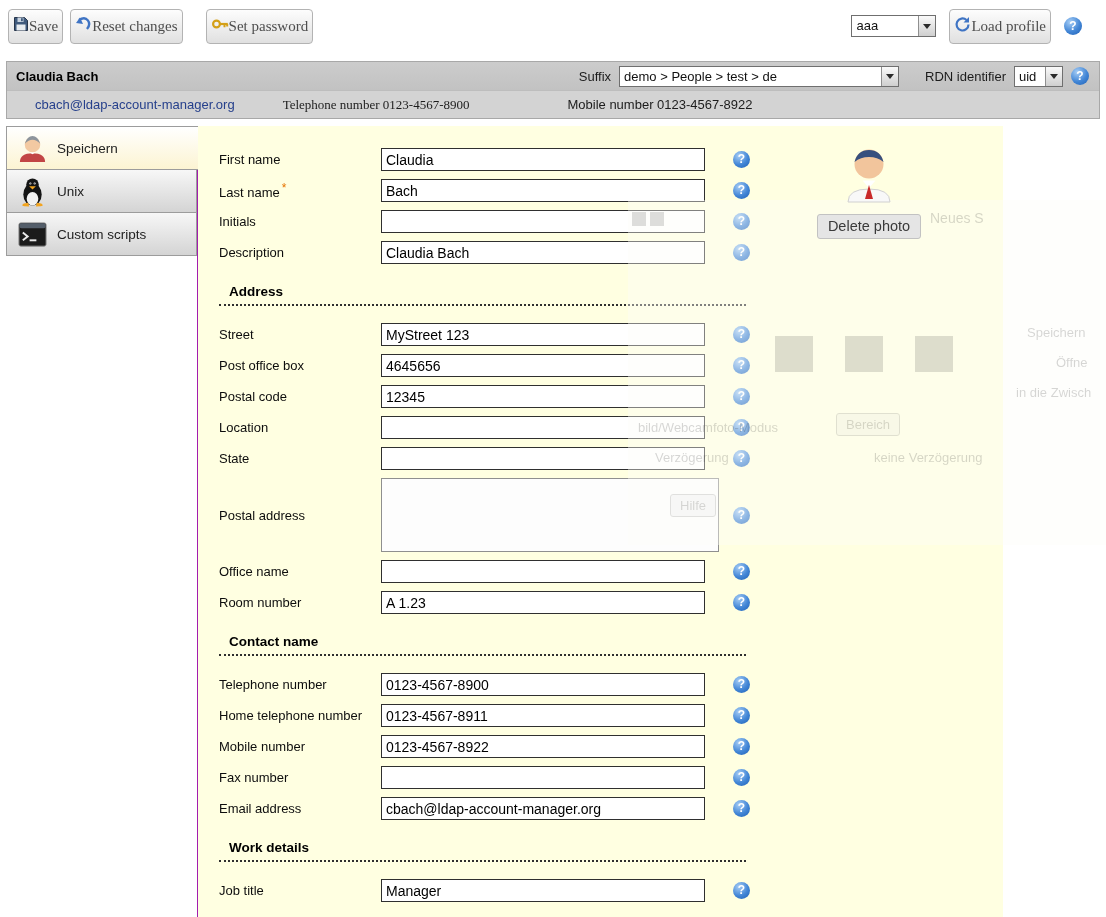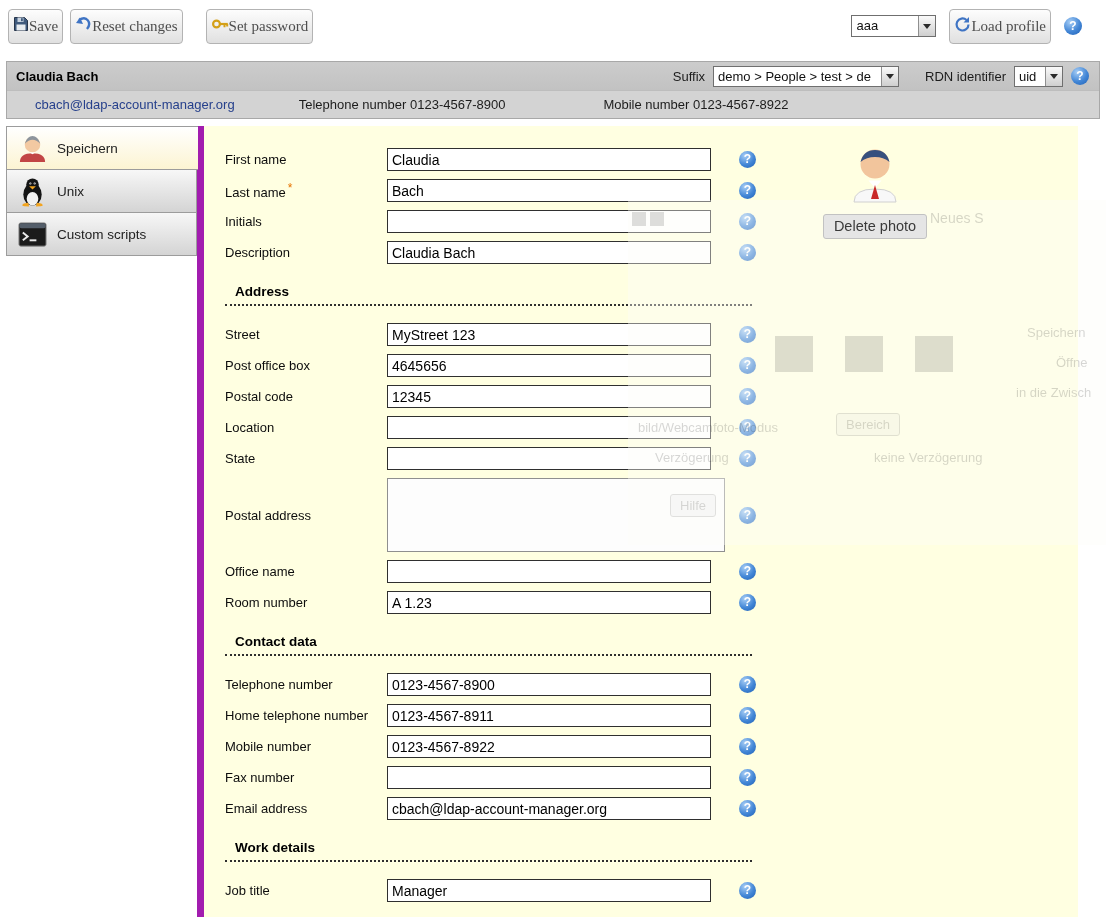--- a/index.html
+++ b/index.html
@@ -34,36 +34,36 @@
 
   
   .header-box { margin: 9px 6px 0 6px; border: 1px solid #a8a8a8; }
   .header-row1 { height: 29px; background: linear-gradient(#cccccc, #c2c2c2); display: flex;
             align-items: center; padding: 0 10px 0 9px; border-bottom: 1px solid #bdbdbd; }
   .header-title { font-size: 13px; font-weight: bold; color: #000; }
   .header-row1-right { margin-left: auto; display: flex; align-items: center; gap: 8px; font-size: 13px; color: #1c1c1c; }
   .header-row1-right .gap { width: 10px; }
   .header-row2 { height: 27px; background: #d3d3d3; display: flex; align-items: center; font-size: 13px; color: #1c1c1c; }
   .h-email { color: #26408c; margin-left: 28px; cursor: pointer; }
-  .h-phone { margin-left: 64px; }
+  .h-phone { margin-left: 48px; font-family: Liberation Serif, serif; }
   .h-mobile { margin-left: 98px; }
 
   
   .main { display: flex; margin: 7px 0 0 6px; height: 791px; }
   .sidebar { width: 191px; flex: none; }
   .tab { display: flex; align-items: center; gap: 9px; height: 44px; margin-top: -1px;
          border: 1px solid #9c9c9c; background: linear-gradient(#f7f7f7, #d4d4d4);
          cursor: pointer; padding-left: 10px; }
   .tab:first-child { margin-top: 0; }
   .tab.active { background: linear-gradient(#ffffff, #fcf4d2); border-right: none; width: 192px;
          position: relative; z-index: 2; }
   .tab-label { font-size: 13.5px; color: #222; }
   .tab-icon { width: 31px; height: 31px; flex: none; }
 
-  .content { width: 881px; background: #ffffe1; border-left: 7px solid #a21caf; position: relative; overflow: hidden; }
+  .content { width: 806px; background: #ffffe1; border-left: 1px solid #a21caf; position: relative; overflow: hidden; }
 
   
   .form { padding: 22px 0 40px 21px; }
   .form-row { display: flex; align-items: center; margin-bottom: 8px; }
   .flabel { width: 162px; font-size: 13px; color: #0d0d0d; flex: none; white-space: nowrap; }
   .req { color: #e67300; font-size: 12px; margin-left: 2px; vertical-align: super; }
   .finput { width: 324px; height: 23px; border: 1px solid #2f2f2f; font-size: 14px; padding: 1px 4px;
             background: #fff; color: #000; font-family: "Liberation Sans", sans-serif; }
   textarea.finput { width: 338px; height: 74px; resize: none; border: 1px solid #8f8f8f; background: #fdfdfd; }
   .form .help-icon { margin-left: 28px; }
@@ -128,21 +128,21 @@
     </button>
     <span class="help-icon big">?</span>
   </div>
 </div>
 
 <div class="header-box">
   <div class="header-row1">
     <span class="header-title">Claudia Bach</span>
     <div class="header-row1-right">
       <span>Suffix</span>
-      <span class="select" style="width:186px">
+      <span class="select" style="width:280px">
         <span class="val">demo &gt; People &gt; test &gt; de</span>
         <span class="arrow-btn"></span>
       </span>
       <span class="gap"></span>
       <span>RDN identifier</span>
       <span class="select" style="width:49px">
         <span class="val">uid</span>
         <span class="arrow-btn"></span>
       </span>
       <span class="help-icon big">?</span>
@@ -248,21 +248,21 @@
         <div class="form-row">
           <span class="flabel">Office name</span>
           <input type="text" class="finput" style="">
           <span class="help-icon">?</span>
         </div>
         <div class="form-row">
           <span class="flabel">Room number</span>
           <input type="text" class="finput" value="A 1.23" style="">
           <span class="help-icon">?</span>
         </div>
-        <div class="section-header">Contact data</div>
+        <div class="section-header">Contact name</div>
         <div class="form-row">
           <span class="flabel">Telephone number</span>
           <input type="text" class="finput" value="0123-4567-8900" style="">
           <span class="help-icon">?</span>
         </div>
         <div class="form-row">
           <span class="flabel">Home telephone number</span>
           <input type="text" class="finput" value="0123-4567-8911" style="">
           <span class="help-icon">?</span>
         </div>

